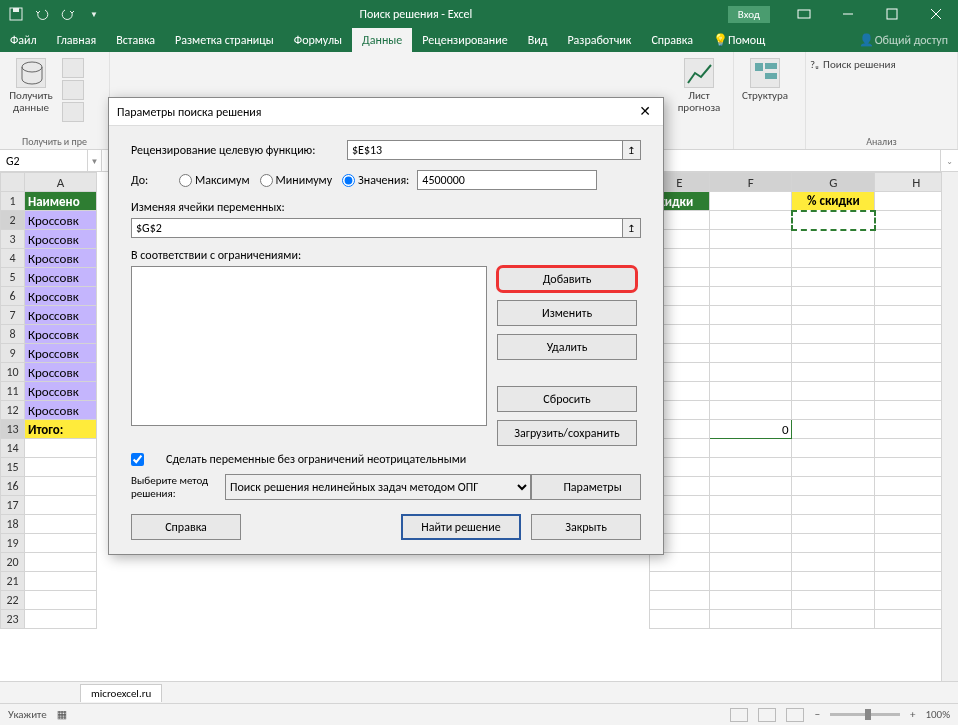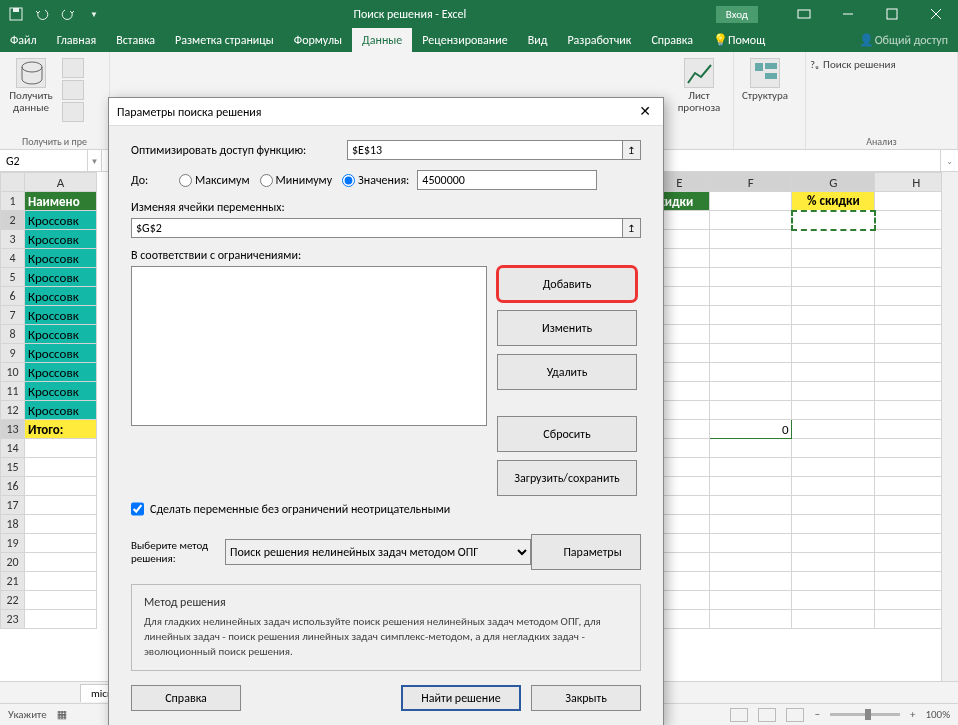--- a/index.html
+++ b/index.html
@@ -4,21 +4,21 @@
 <style>
 * { margin: 0; padding: 0; box-sizing: border-box; font-family: "Segoe UI", Calibri, sans-serif; }
 body { width: 958px; height: 725px; background: #fff; overflow: hidden; position: relative; }
 
 
 .titlebar { height: 28px; background: #1f7246; display: flex; align-items: center; color: #fff; font-size: 12px; }
 .titlebar-left { display: flex; align-items: center; padding-left: 6px; gap: 6px; }
 .titlebar-left .qat-btn { width: 20px; height: 20px; display: flex; align-items: center; justify-content: center; opacity: 0.9; }
 .titlebar-title { flex: 1; text-align: center; }
 .titlebar-right { display: flex; align-items: center; gap: 0; }
-.login-btn { background: #4a9c6f; padding: 2px 10px; font-size: 11px; margin-right: 24px; }
+.login-btn { background: #4a9c6f; padding: 2px 10px; font-size: 11px; margin-right: 12px; }
 .win-btn { width: 44px; height: 28px; display: flex; align-items: center; justify-content: center; }
 
 
 .ribbon-tabs { height: 24px; background: #1f7246; display: flex; align-items: stretch; color: #fff; font-size: 12px; }
 .tab { padding: 0 10px; display: flex; align-items: center; cursor: pointer; }
 .tab.active { background: #f3f3f3; color: #1f7246; }
 .tab.right { margin-left: auto; }
 
 
 .ribbon { height: 98px; background: #f3f3f3; border-bottom: 1px solid #d4d4d4; display: flex; align-items: stretch; position: relative; overflow: hidden; }
@@ -41,21 +41,21 @@
 
 .grid-wrap { position: absolute; top: 172px; left: 0; right: 0; bottom: 44px; background: #fff; }
 table.grid { border-collapse: collapse; font-size: 13px; }
 .grid th, .grid td { border: 1px solid #d4d4d4; height: 19px; }
 .grid .corner { width: 24px; background: #e6e6e6; }
 .grid th.col { background: #e6e6e6; color: #333; font-weight: normal; width: 83px; }
 .grid th.col.sel { background: #d2d2d2; }
 .grid th.row { width: 24px; background: #e6e6e6; color: #333; font-weight: normal; font-size: 12px; }
 .grid th.row.sel { background: #d2d2d2; }
 .grid td { padding: 0 3px; white-space: nowrap; overflow: hidden; }
-.grid td.rlabel { background: #14b8a6; }
+.grid td.rlabel { background: #c4b5fd; }
 .grid td.hdr { background: #2e7d32; color: #fff; font-weight: bold; }
 .grid td.hdr2 { background: #ffeb3b; color: #000; font-weight: bold; text-align: center; }
 .grid td.total { background: #ffeb3b; font-weight: bold; }
 .grid td.num { text-align: right; }
 .grid td.sel-cell { border: 2px dashed #2e7d32 !important; }
 .scrollbar-v { position: absolute; top: 172px; right: 0; bottom: 44px; width: 17px; background: #f0f0f0; border-left: 1px solid #d4d4d4; }
 .sheet-tabs { position: absolute; bottom: 22px; left: 0; right: 0; height: 22px; border-top: 1px solid #d4d4d4; background: #f3f3f3; display: flex; align-items: center; font-size: 11px; padding-left: 80px; }
 .sheet-tab { border: 1px solid #ccc; border-bottom: none; padding: 2px 10px; background: #fff; }
 .statusbar { position: absolute; bottom: 0; left: 0; right: 0; height: 22px; background: #f3f3f3; border-top: 1px solid #d4d4d4; display: flex; align-items: center; font-size: 11px; padding: 0 8px; color: #555; }
 .statusbar .right { margin-left: auto; display: flex; align-items: center; gap: 10px; }
@@ -72,23 +72,23 @@
 .dlg-label { width: 208px; }
 .dlg-input { flex: 1; display: flex; }
 .dlg-input input { flex: 1; height: 20px; border: 1px solid #888; padding: 0 4px; font-size: 12px; }
 .dlg-input .collapse { width: 18px; height: 20px; border: 1px solid #888; border-left: none; display: flex; align-items: center; justify-content: center; font-size: 10px; background: #eee; }
 .radios { display: flex; align-items: center; gap: 10px; }
 .radios label { display: flex; align-items: center; gap: 3px; }
 .radios input[type=radio] { margin: 0; }
 .constraint-row { display: flex; gap: 10px; margin-bottom: 4px; }
 .list-box { width: 356px; height: 160px; border: 1px solid #888; background: #fff; }
 .side-btns { display: flex; flex-direction: column; gap: 8px; }
-.btn { width: 140px; height: 36px; border: 1px solid #888; background: #e8e8e8; font-size: 12px; }
+.btn { width: 140px; height: 26px; border: 1px solid #888; background: #e8e8e8; font-size: 12px; }
 .btn.highlight { outline: 3px solid #e33; outline-offset: -2px; border-radius: 6px; }
-.chk-row { display: flex; gap: 6px; margin: 6px 0 18px; }
+.chk-row { display: flex; align-items: center; gap: 22px; margin: 6px 0 8px; }
 .method-row { display: flex; align-items: center; margin-bottom: 14px; }
 .method-row .lbl2 { width: 94px; font-size: 11px; line-height: 1.2; }
 .method-row select { flex: 1; height: 26px; border: 1px solid #888; font-size: 12px; }
 .groupbox { border: 1px solid #bbb; padding: 10px 12px; margin-bottom: 14px; }
 .groupbox .gb-title { font-size: 12px; color: #333; margin-bottom: 6px; }
 .groupbox .gb-text { font-size: 11px; color: #444; line-height: 1.35; }
 .dlg-footer { display: flex; gap: 10px; }
 .dlg-footer .btn-main { height: 26px; border: 1px solid #888; background: #e8e8e8; font-size: 12px; }
 .dlg-footer .spacer { flex: 1; }
 .primary { border: 2px solid #2b5aa0 !important; }
@@ -466,21 +466,21 @@
   </div>
 </div>
 
 <div class="dialog">
   <div class="dlg-title">
     <span>Параметры поиска решения</span>
     <span class="close">✕</span>
   </div>
   <div class="dlg-body">
     <div class="dlg-row">
-      <div class="dlg-label">Оптимизировать доступ функцию:</div>
+      <div class="dlg-label">Рецензирование целевую функцию:</div>
       <div class="dlg-input">
         <input value="$E$13" style="">
         <div class="collapse">↥</div>
       </div>
     </div>
     <div class="dlg-row">
       <div style="width:40px;">До:</div>
       <div class="radios">
         <label>
             <input type="radio" style="">
@@ -523,24 +523,20 @@
       <span>Сделать переменные без ограничений неотрицательными</span>
     </div>
     <div class="method-row">
       <div class="lbl2">Выберите
 метод решения:</div>
       <select>
         <option>Поиск решения нелинейных задач методом ОПГ</option>
       </select>
       <button class="btn" style="width:110px;padding-left:13px;">Параметры</button>
     </div>
-    <div class="groupbox">
-      <div class="gb-title">Метод решения</div>
-      <div class="gb-text">Для гладких нелинейных задач используйте поиск решения нелинейных задач методом ОПГ, для линейных задач - поиск решения линейных задач симплекс-методом, а для негладких задач - эволюционный поиск решения.</div>
-    </div>
     <div class="dlg-footer">
       <button class="btn-main" style="width:110px;">Справка</button>
       <div class="spacer"></div>
       <button class="btn-main primary" style="width:120px;">Найти решение</button>
       <button class="btn-main" style="width:110px;">Закрыть</button>
     </div>
   </div>
 </div>
 
 </body></html>

